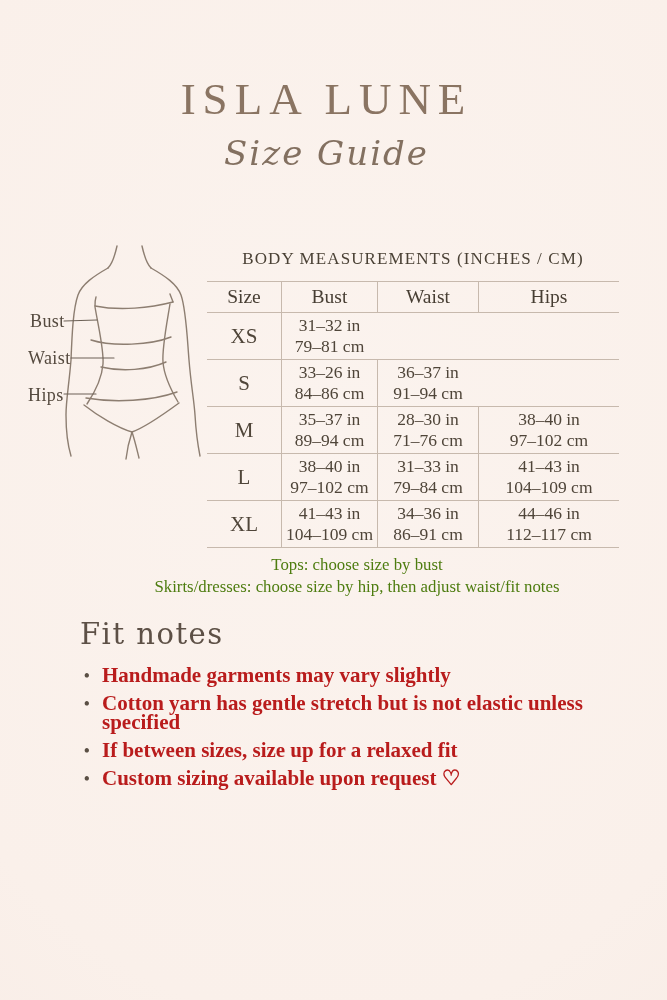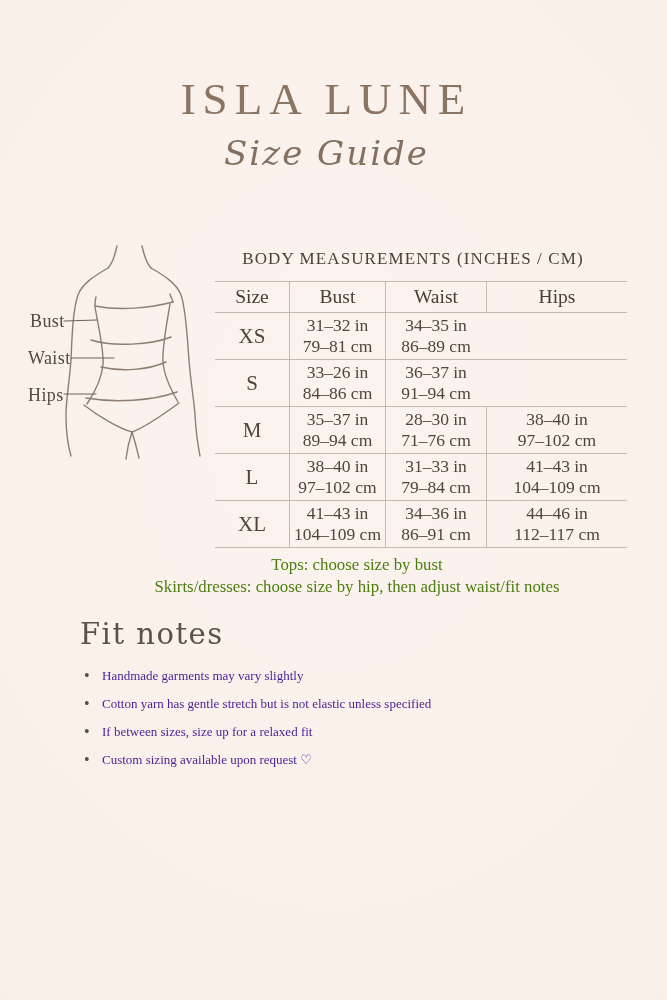--- a/index.html
+++ b/index.html
@@ -42,21 +42,21 @@
   .fig-label{
     position:absolute;
     font-size:18px;color:var(--label);letter-spacing:.4px;line-height:1;
   }
 
   
   .table-title{
     left:207px;top:249px;width:412px;text-align:center;
     font-size:17px;letter-spacing:1.1px;color:#4a4135;white-space:nowrap;
   }
-  .size-table{left:215px;top:281px;width:412px;border-top:1px solid var(--line);text-align:right;}
+  .size-table{left:207px;top:281px;width:412px;border-top:1px solid var(--line);text-align:right;}
   .trow{
     display:grid;
     grid-template-columns:74px 96px 101px 141px;
     border-bottom:1px solid var(--line);
   }
   .trow.head{height:31px;}
   .trow.data{height:47px;}
   .cell{
     display:flex;flex-direction:column;align-items:center;justify-content:center;
     line-height:21px;font-size:17.5px;color:#4f4539;
@@ -77,21 +77,21 @@
     font-family:"DejaVu Serif", serif;
     font-weight:400;
     font-size:29px;letter-spacing:1.5px;
     color:#5d5046;line-height:1.2;
   }
   .fitnotes-list{list-style:none;margin-top:14px;}
   .fitnotes-list li{
     position:relative;
     padding-left:22px;
     margin-bottom:9px;
-    font-size:13px;line-height:19px;color:#4c1d95;
+    font-size:21px;line-height:19px;color:#b91c1c;font-weight:bold;
   }
   .fitnotes-list li::before{
     content:"•";
     position:absolute;left:4px;top:0;
     color:#5a4f44;font-size:16px;
   }
 </style>
 </head>
 <body>
 
@@ -146,24 +146,20 @@
     <div class="cell">Waist</div>
     <div class="cell">Hips</div>
   </div>
 
   <div class="trow data">
     <div class="cell size">XS</div>
     <div class="cell">
       <div>31–32 in</div>
       <div>79–81 cm</div>
     </div>
-    <div class="cell">
-      <div>34–35 in</div>
-      <div>86–89 cm</div>
-    </div>
   </div>
 
   <div class="trow data">
     <div class="cell size">S</div>
     <div class="cell">
       <div>33–26 in</div>
       <div>84–86 cm</div>
     </div>
     <div class="cell">
       <div>36–37 in</div>

